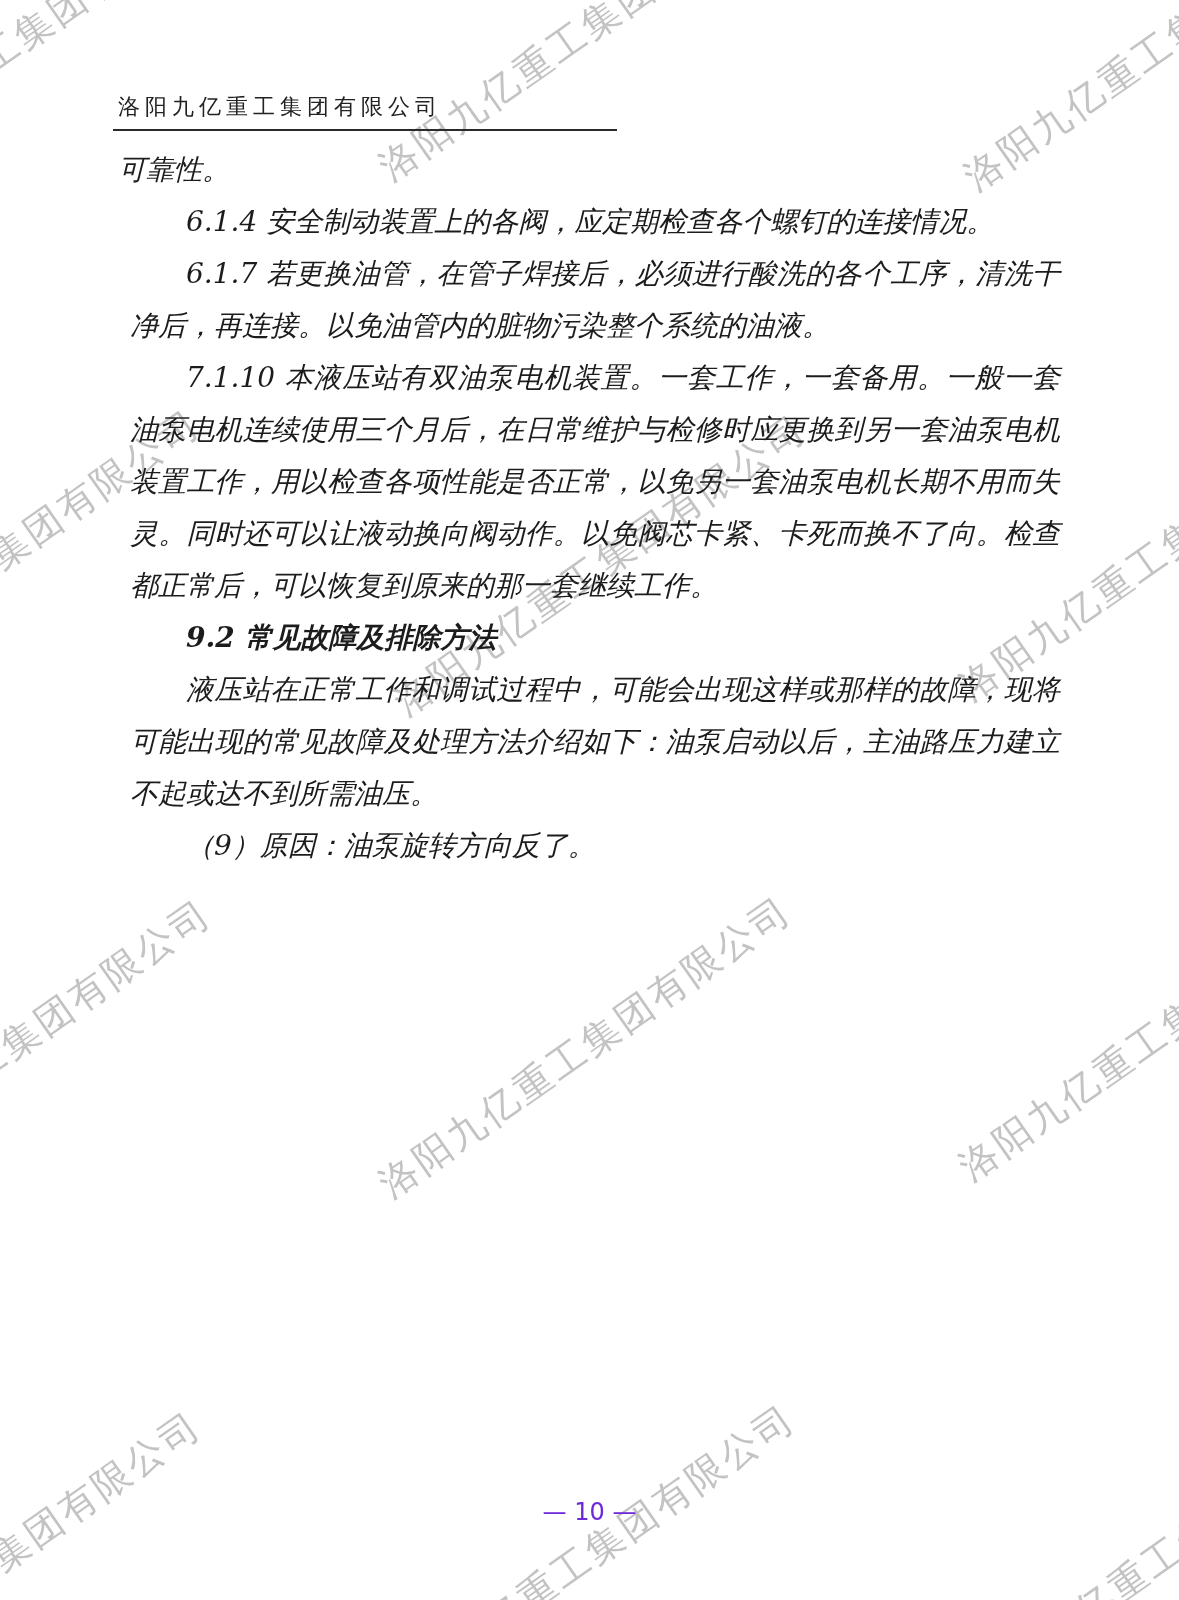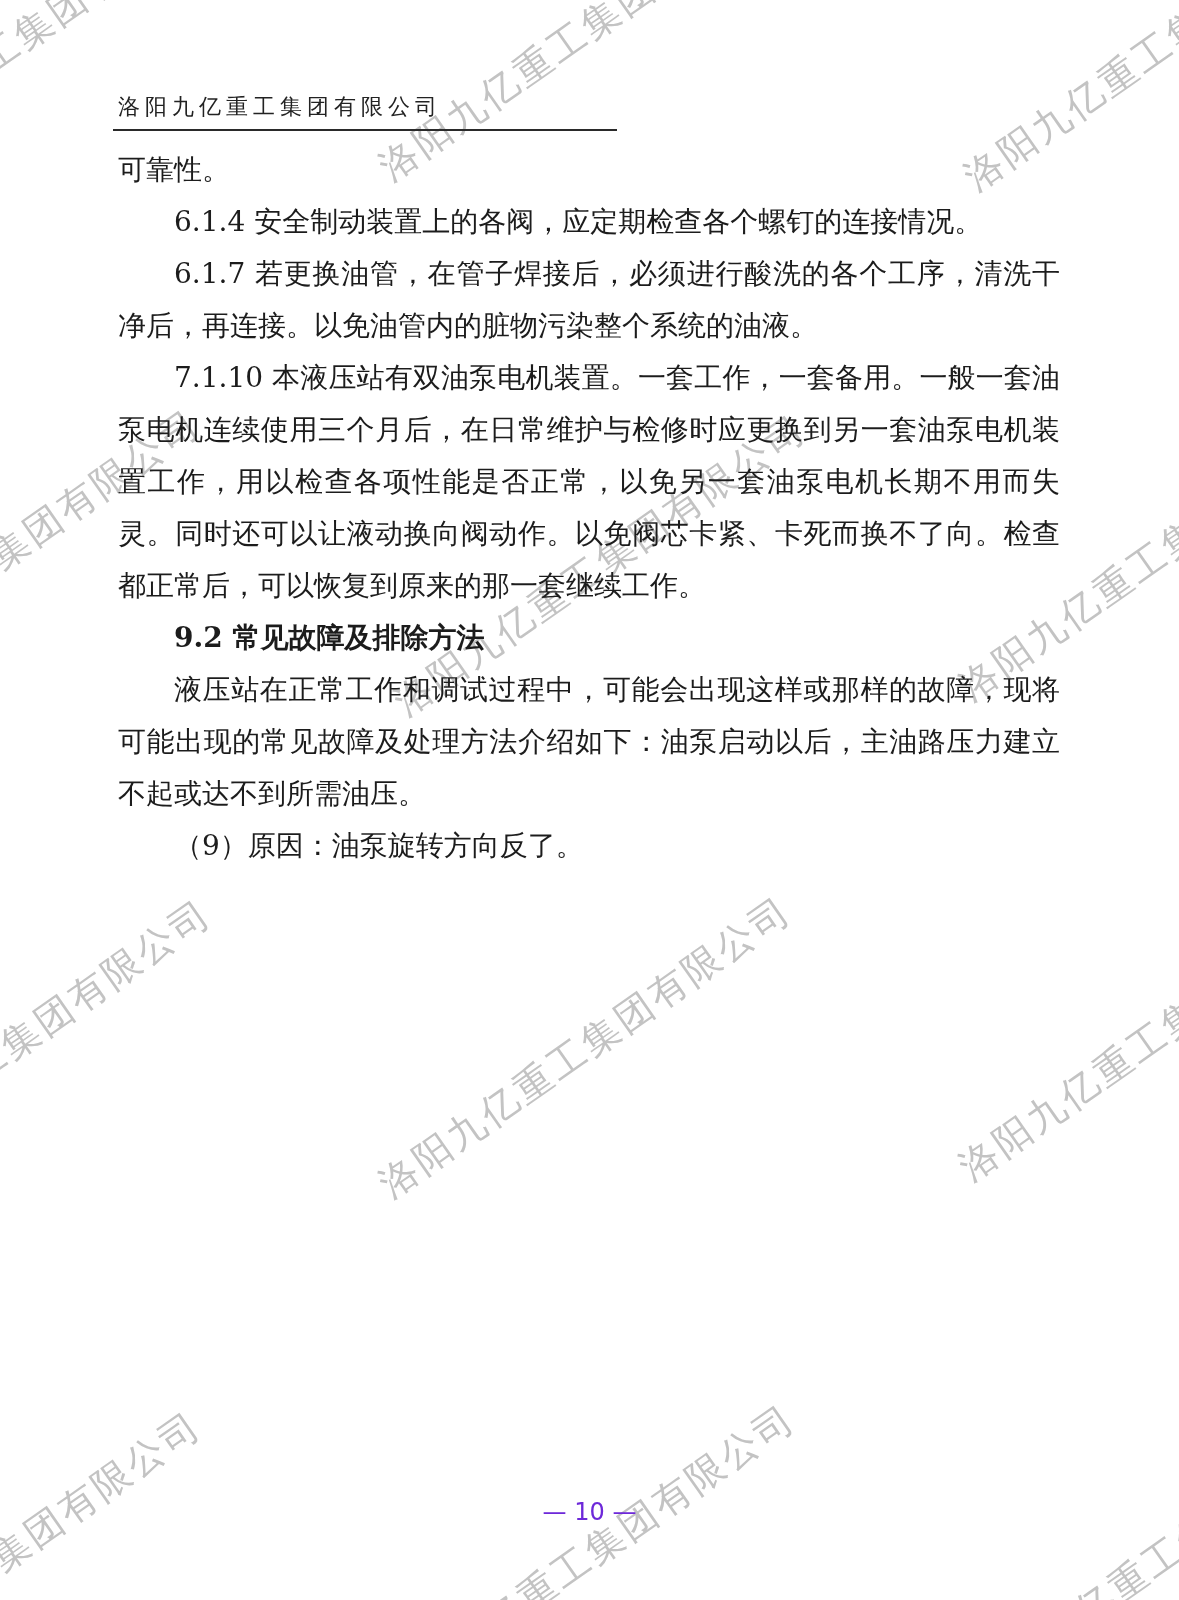--- a/index.html
+++ b/index.html
@@ -47,22 +47,22 @@
   .doc-body {
     position: absolute;
     left: 118px;
     top: 144px;
     width: 942px;
     z-index: 2;
     font-size: 28px;
     line-height: 52px;
     text-align: justify;
   }
-  .doc-body p { margin: 0; }
-  .doc-body p.indent { text-indent: 2em; }
+  .doc-body p { margin: 0; font-style: italic; }
+  .doc-body p.indent { text-indent: 2em; margin-left: 12px; }
   .doc-body p.bold { font-weight: bold; }
   
   .footer {
     position: absolute;
     left: 0;
     top: 1498px;
     width: 1179px;
     text-align: center;
     z-index: 2;
     font-size: 24px;

